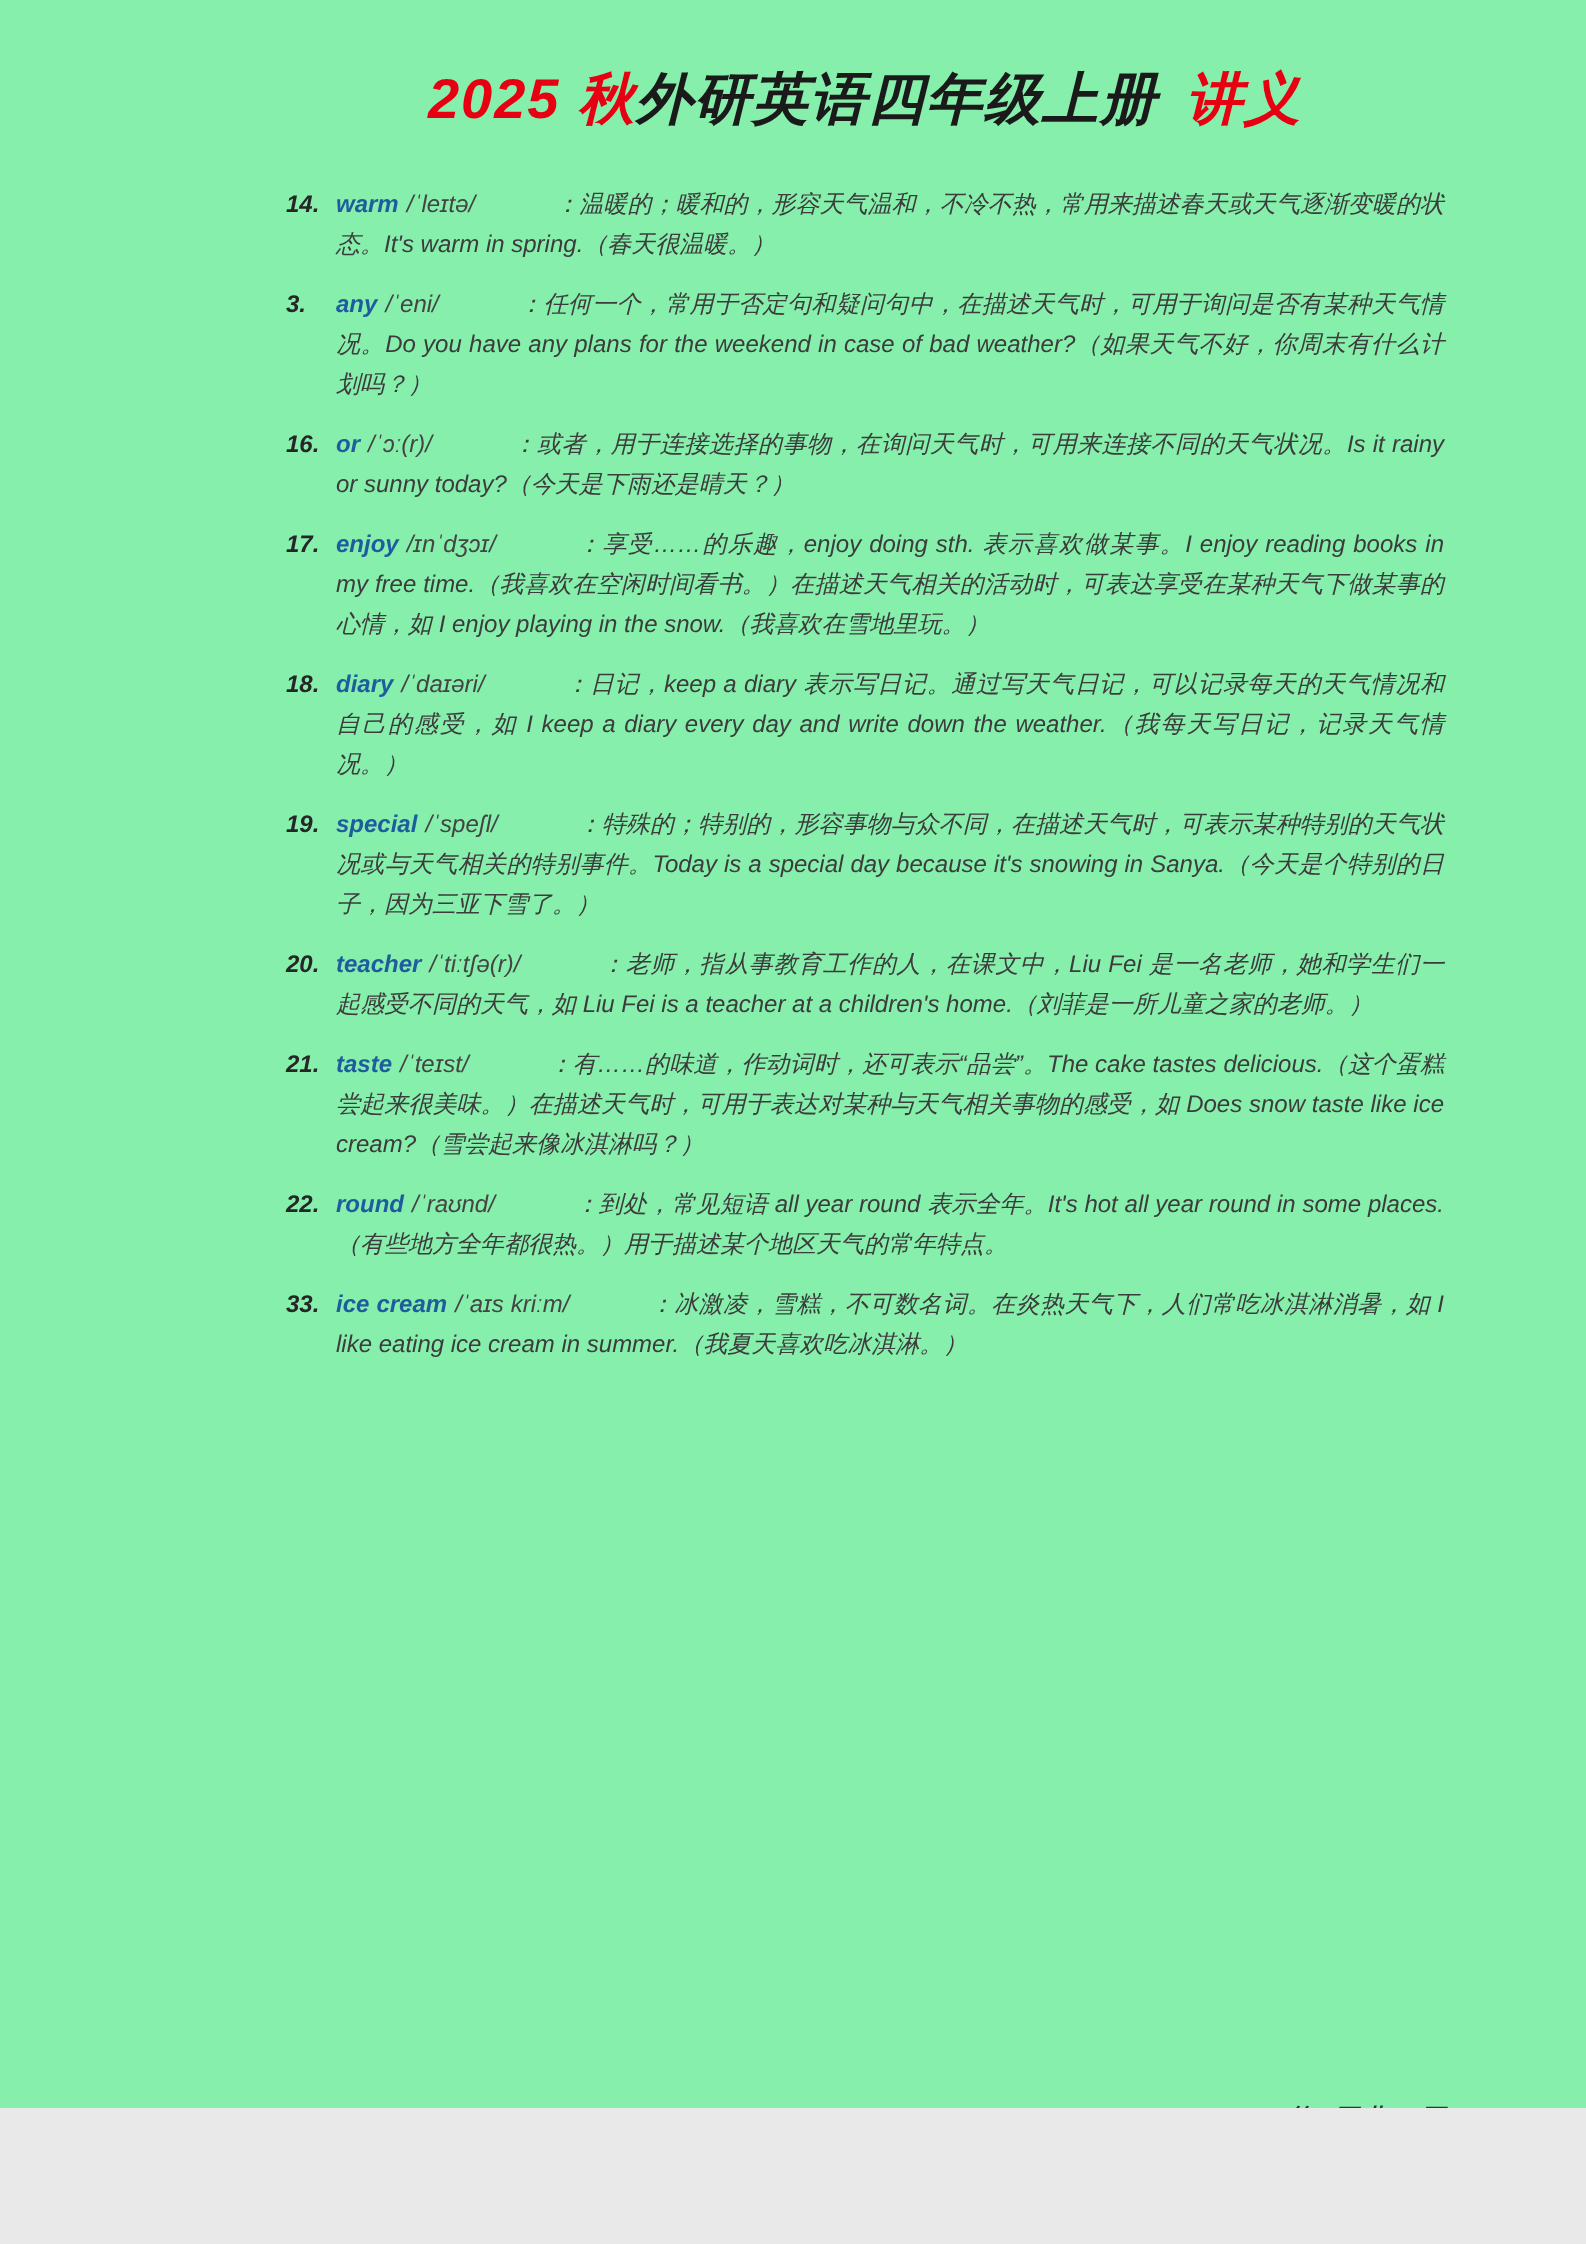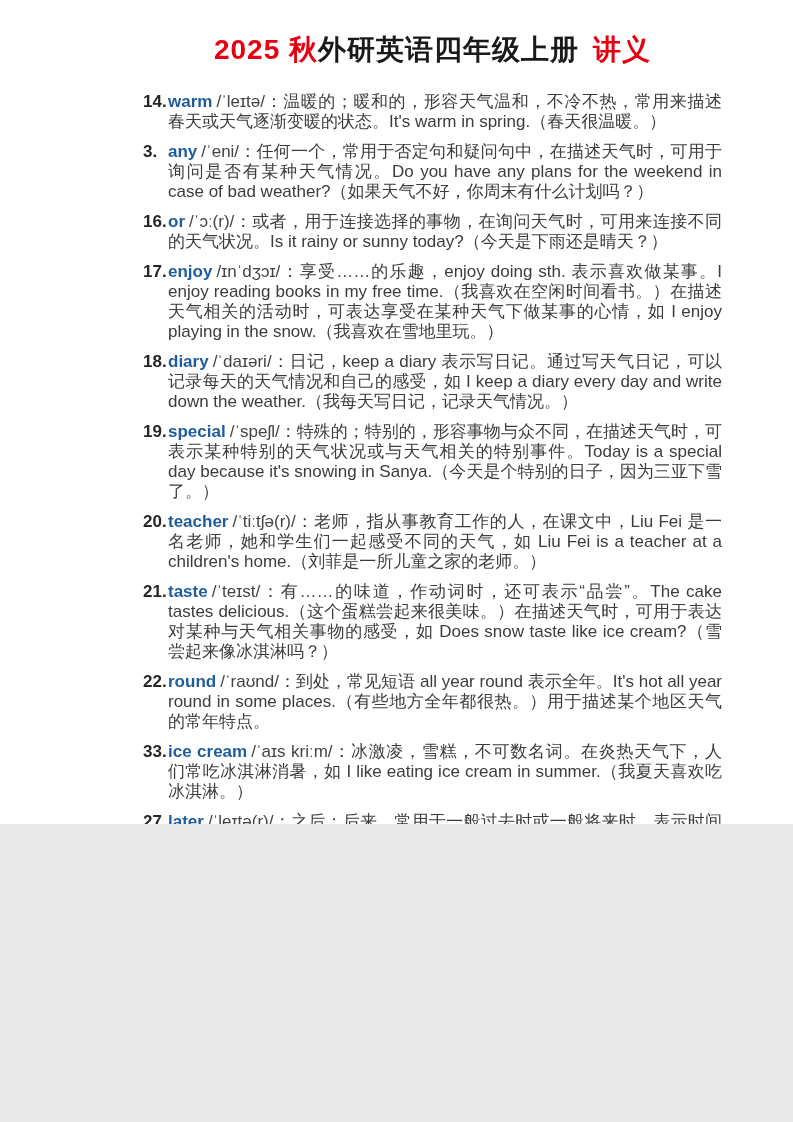--- a/index.html
+++ b/index.html
@@ -4,46 +4,47 @@
 <style>
   html, body {
     margin: 0;
     padding: 0;
     background: #e9e9e9;
     font-family: "Liberation Sans", "DejaVu Sans", sans-serif;
   }
   .page {
     position: relative;
     width: 793px;
-    height: 824px;
+    height: 1054px;
     margin: 0 auto;
-    background: #ffffff;
+    background: #86efac;
     box-sizing: border-box;
     padding: 34px 71px 0 143px;
     overflow: hidden;
+    font-style: italic;
   }
   .title {
     margin: 0 0 26px 0;
     text-align: center;
     font-size: 28px;
     font-weight: 700;
     letter-spacing: 1px;
     line-height: 1.15;
     white-space: nowrap;
   }
   .title .t-red { color: #e60012; }
   .title .t-dark { color: #1a1a1a; }
   .title .t-suffix { margin-left: 14px; }
 
   .entries { }
   .entry {
     position: relative;
     padding-left: 25px;
     margin-bottom: 10px;
-    font-size: 17px;
+    font-size: 12px;
     line-height: 20px;
     color: #3c3c3c;
   }
   .num {
     position: absolute;
     left: 0;
     top: 0;
     width: 24px;
     font-weight: 700;
     color: #262626;
@@ -52,21 +53,21 @@
     text-align: justify;
   }
   .word {
     color: #1f5c9e;
     font-weight: 700;
   }
   .ipa {
     color: #444444;
     margin-left: 4px;
   }
-  .desc { color: #3c3c3c; }
+  .desc { color: #3c3c3c; margin-left: 40px; }
 
   .footer {
     position: absolute;
     left: 143px;
     right: 71px;
     top: 1051px;
     text-align: right;
     font-size: 11px;
     font-weight: 700;
     color: #333333;
@@ -148,24 +149,18 @@
   <div class="entry">
     <span class="num">33.</span>
     <div class="entry-body">
       <span class="word">ice cream</span><span class="ipa">/ˈaɪs kriːm/</span><span class="desc">：冰激凌，雪糕，不可数名词。在炎热天气下，人们常吃冰淇淋消暑，如 I like eating ice cream in summer.（我夏天喜欢吃冰淇淋。）</span>
     </div>
   </div>
 
 
 
 
-  <div class="entry">
-    <span class="num">27.</span>
-    <div class="entry-body">
-      <span class="word">later</span><span class="ipa">/ˈleɪtə(r)/</span><span class="desc">：之后；后来，常用于一般过去时或一般将来时，表示时间上的先后顺序。在描述天气变化或与天气相关的事件发展时，可表示后续的情况，如 I'll go shopping later if the weather gets better.（如果天气变好，我一会儿去购物。）</span>
-    </div>
-  </div>
 
 </div>
 
   <div class="footer">第 2 页 共 21 页</div>
 
 </div>
 
 </body></html>

